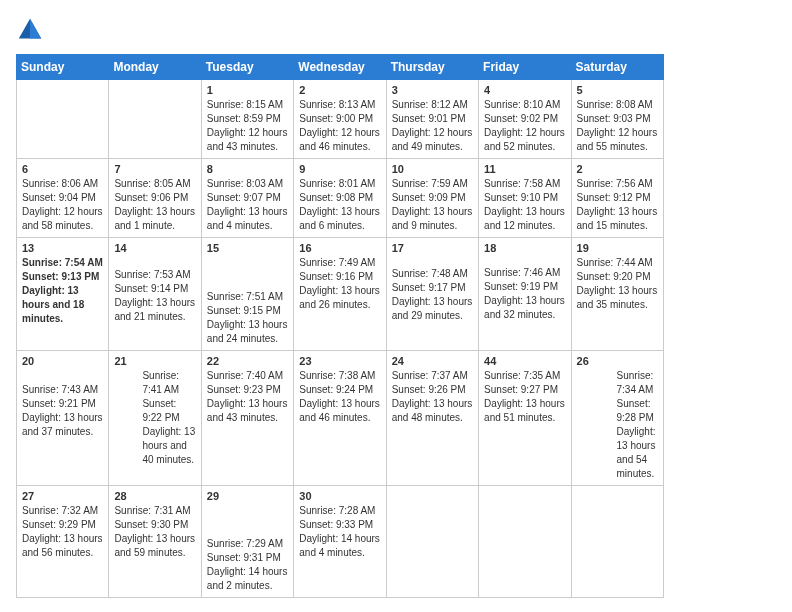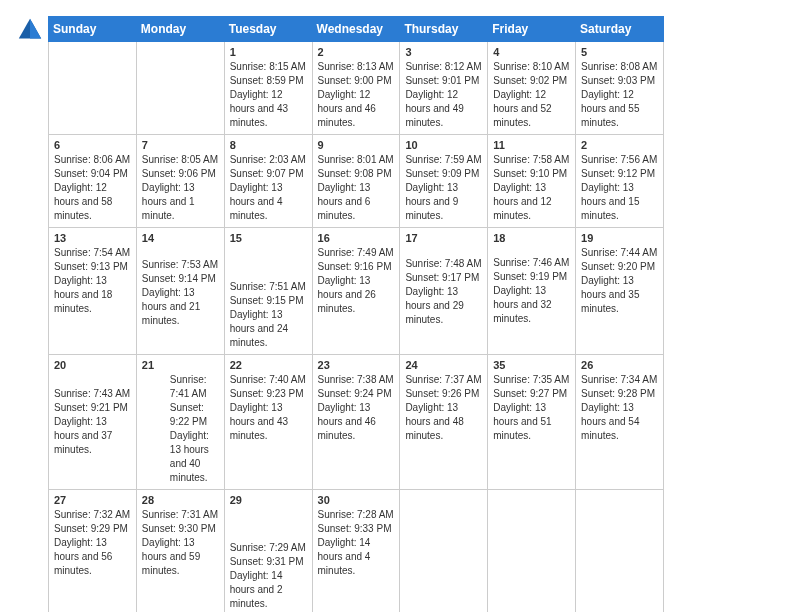--- a/index.html
+++ b/index.html
@@ -8,20 +8,21 @@
       height: 612px;
       font-family: Arial, sans-serif;
       background: #fff;
       overflow: hidden;
     }
     .page {
       width: 680px;
       height: 612px;
       padding: 16px;
       display: flex;
+      flex-direction: column;
     }
     .header {
       display: flex;
       justify-content: space-between;
       align-items: flex-start;
       margin-bottom: 10px;
     }
     .logo {
       display: flex;
       align-items: center;
@@ -168,21 +169,21 @@
 Daylight: 12 hours and 58 minutes.</div>
           </td>
           <td>
             <span class="day-num">7</span>
             <div class="day-info" style="white-space: pre-line;">Sunrise: 8:05 AM
 Sunset: 9:06 PM
 Daylight: 13 hours and 1 minute.</div>
           </td>
           <td>
             <span class="day-num">8</span>
-            <div class="day-info" style="white-space: pre-line;">Sunrise: 2:03 AM
+            <div class="day-info" style="white-space: pre-line;">Sunrise: 8:03 AM
 Sunset: 9:07 PM
 Daylight: 13 hours and 4 minutes.</div>
           </td>
           <td>
             <span class="day-num">9</span>
             <div class="day-info" style="white-space: pre-line;">Sunrise: 8:01 AM
 Sunset: 9:08 PM
 Daylight: 13 hours and 6 minutes.</div>
           </td>
           <td>
@@ -200,21 +201,21 @@
           <td>
             <span class="day-num">2</span>
             <div class="day-info" style="white-space: pre-line;">Sunrise: 7:56 AM
 Sunset: 9:12 PM
 Daylight: 13 hours and 15 minutes.</div>
           </td>
         </tr>
         <tr>
           <td>
             <span class="day-num">13</span>
-            <div class="day-info" style="white-space: pre-line;">Sunrise: 7:54 AM
+            <div class="day-info" style="white-space: pre-line; font-weight: bold;">Sunrise: 7:54 AM
 Sunset: 9:13 PM
 Daylight: 13 hours and 18 minutes.</div>
           </td>
           <td>
             <span class="day-num">14</span>
             <div class="day-info" style="white-space: pre-line; margin-top: 14px;">Sunrise: 7:53 AM
 Sunset: 9:14 PM
 Daylight: 13 hours and 21 minutes.</div>
           </td>
           <td>
@@ -273,28 +274,28 @@
 Sunset: 9:24 PM
 Daylight: 13 hours and 46 minutes.</div>
           </td>
           <td>
             <span class="day-num">24</span>
             <div class="day-info" style="white-space: pre-line;">Sunrise: 7:37 AM
 Sunset: 9:26 PM
 Daylight: 13 hours and 48 minutes.</div>
           </td>
           <td>
-            <span class="day-num">35</span>
+            <span class="day-num">44</span>
             <div class="day-info" style="white-space: pre-line;">Sunrise: 7:35 AM
 Sunset: 9:27 PM
 Daylight: 13 hours and 51 minutes.</div>
           </td>
           <td>
             <span class="day-num">26</span>
-            <div class="day-info" style="white-space: pre-line;">Sunrise: 7:34 AM
+            <div class="day-info" style="white-space: pre-line; margin-left: 40px;">Sunrise: 7:34 AM
 Sunset: 9:28 PM
 Daylight: 13 hours and 54 minutes.</div>
           </td>
         </tr>
         <tr>
           <td>
             <span class="day-num">27</span>
             <div class="day-info" style="white-space: pre-line;">Sunrise: 7:32 AM
 Sunset: 9:29 PM
 Daylight: 13 hours and 56 minutes.</div>

